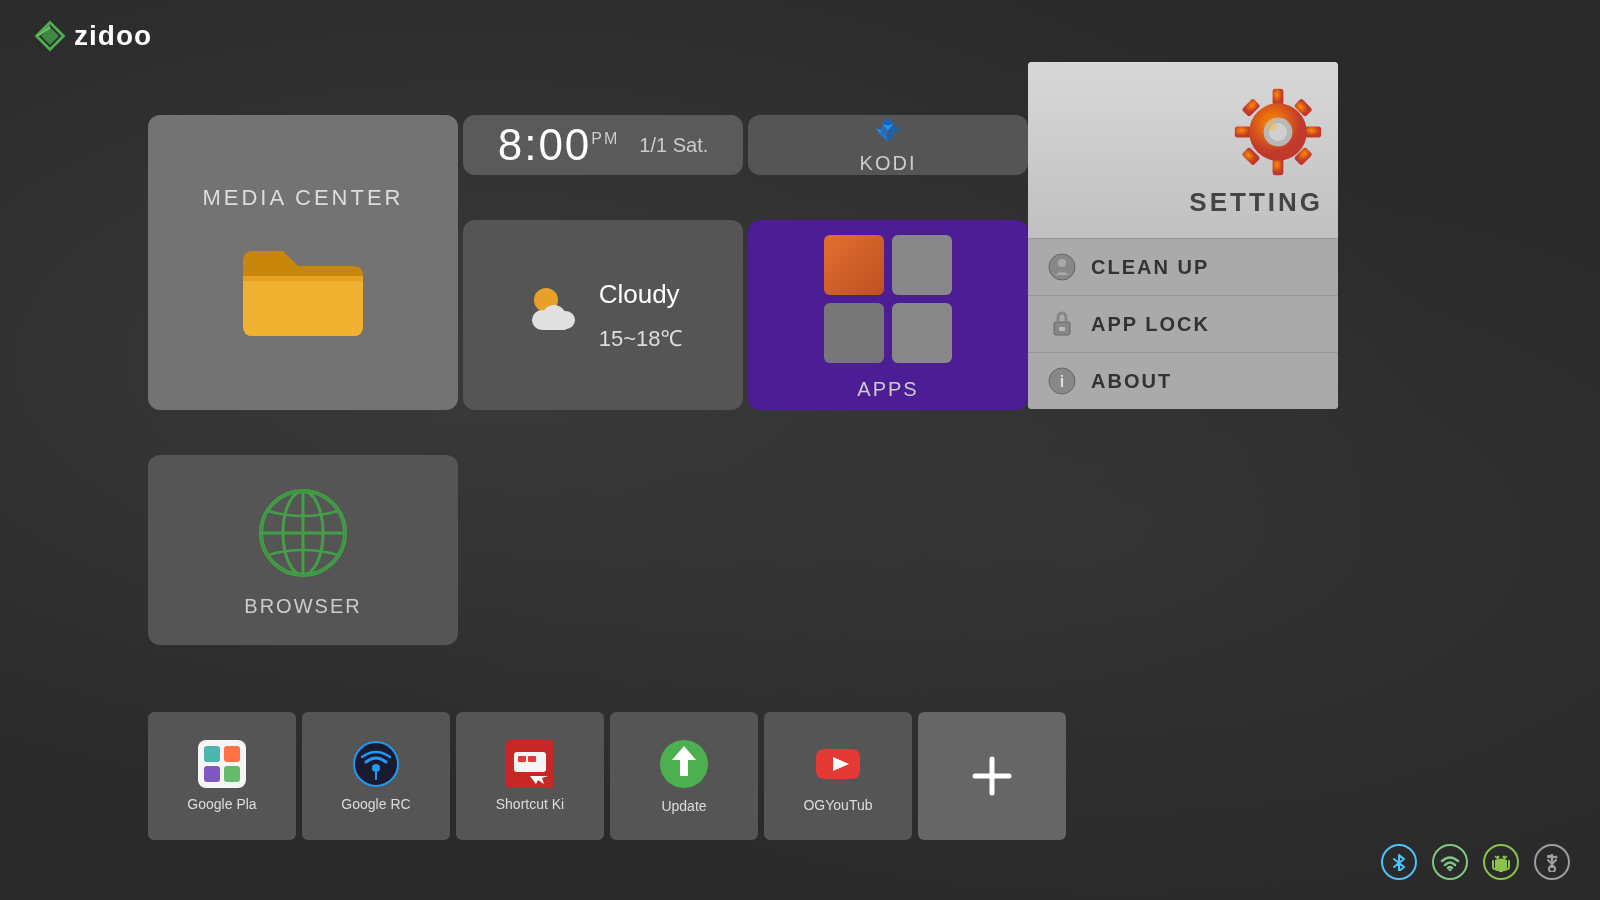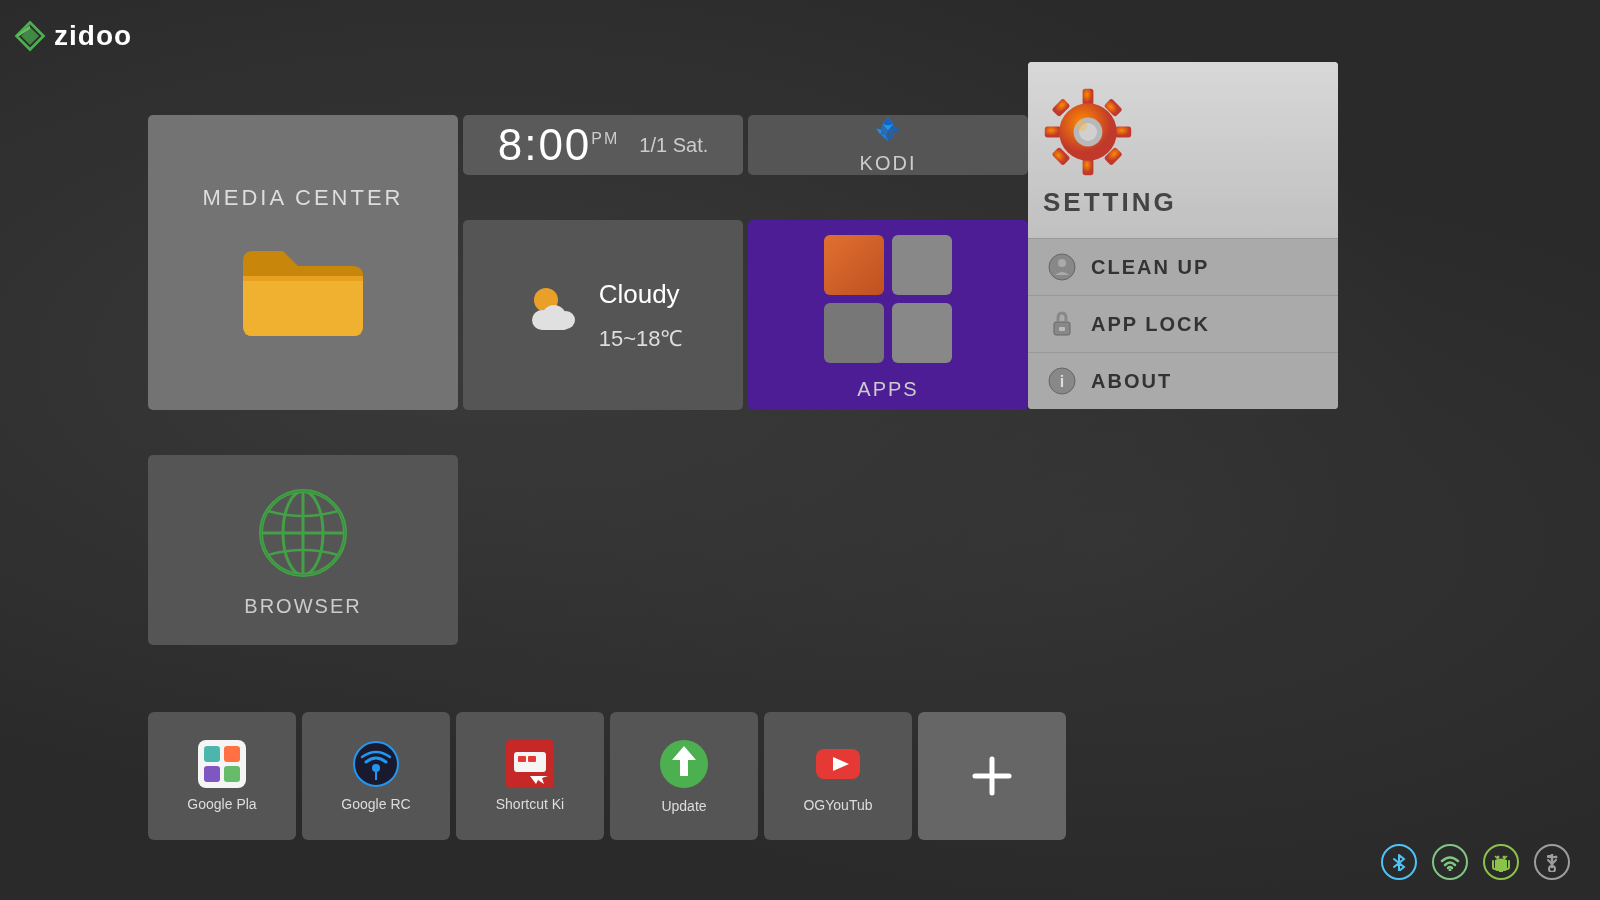--- a/index.html
+++ b/index.html
@@ -27,21 +27,21 @@
       position: relative;
       z-index: 1;
       width: 100%;
       height: 100%;
     }
 
     
     .logo {
       position: absolute;
       top: 18px;
-      left: 12px;
+      left: 32px;
       display: flex;
       align-items: center;
       gap: 6px;
     }
     .logo-icon {
       width: 36px;
       height: 36px;
     }
     .logo-text {
       color: #fff;
@@ -57,21 +57,21 @@
       left: 148px;
       width: 870px;
       display: grid;
       grid-template-columns: 310px 280px 280px;
       grid-template-rows: 100px 230px 230px;
       gap: 5px;
     }
 
     .tile {
       background: #4a4a4a;
-      border-radius: 5px;
+      border-radius: 12px;
       display: flex;
       align-items: center;
       justify-content: center;
       cursor: pointer;
       position: relative;
       overflow: hidden;
       margin-top: 40px;
     }
 
     
@@ -190,21 +190,21 @@
       left: 1028px;
       width: 310px;
       background: linear-gradient(180deg, #d0d0d0 0%, #b0b0b0 100%);
       border-radius: 4px;
       overflow: hidden;
     }
     .setting-main {
       background: linear-gradient(180deg, #d8d8d8, #c0c0c0);
       display: flex;
       flex-direction: column;
-      align-items: flex-start;
+      align-items: flex-end;
       padding: 25px 15px 20px;
       gap: 10px;
     }
     .setting-title {
       color: #444;
       font-size: 26px;
       letter-spacing: 3px;
       font-weight: bold;
     }
 

